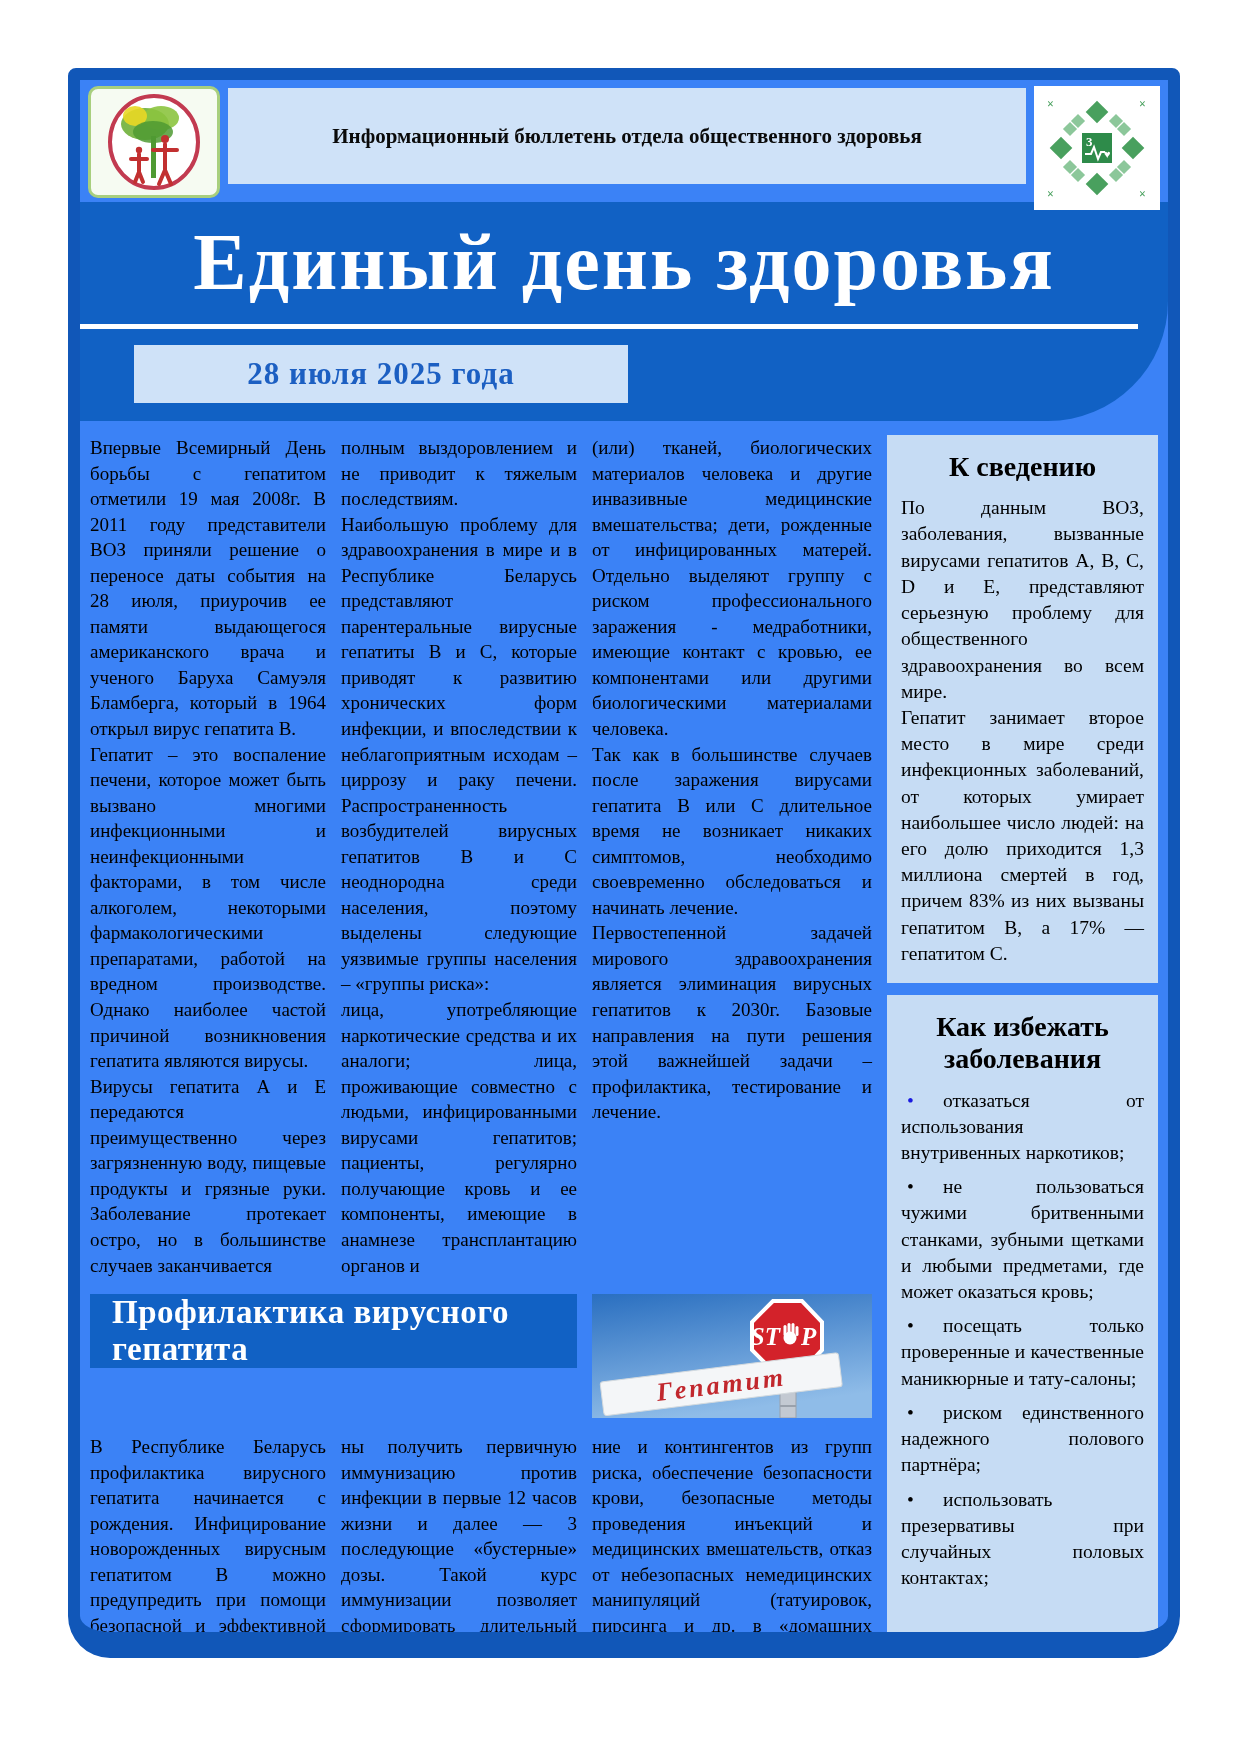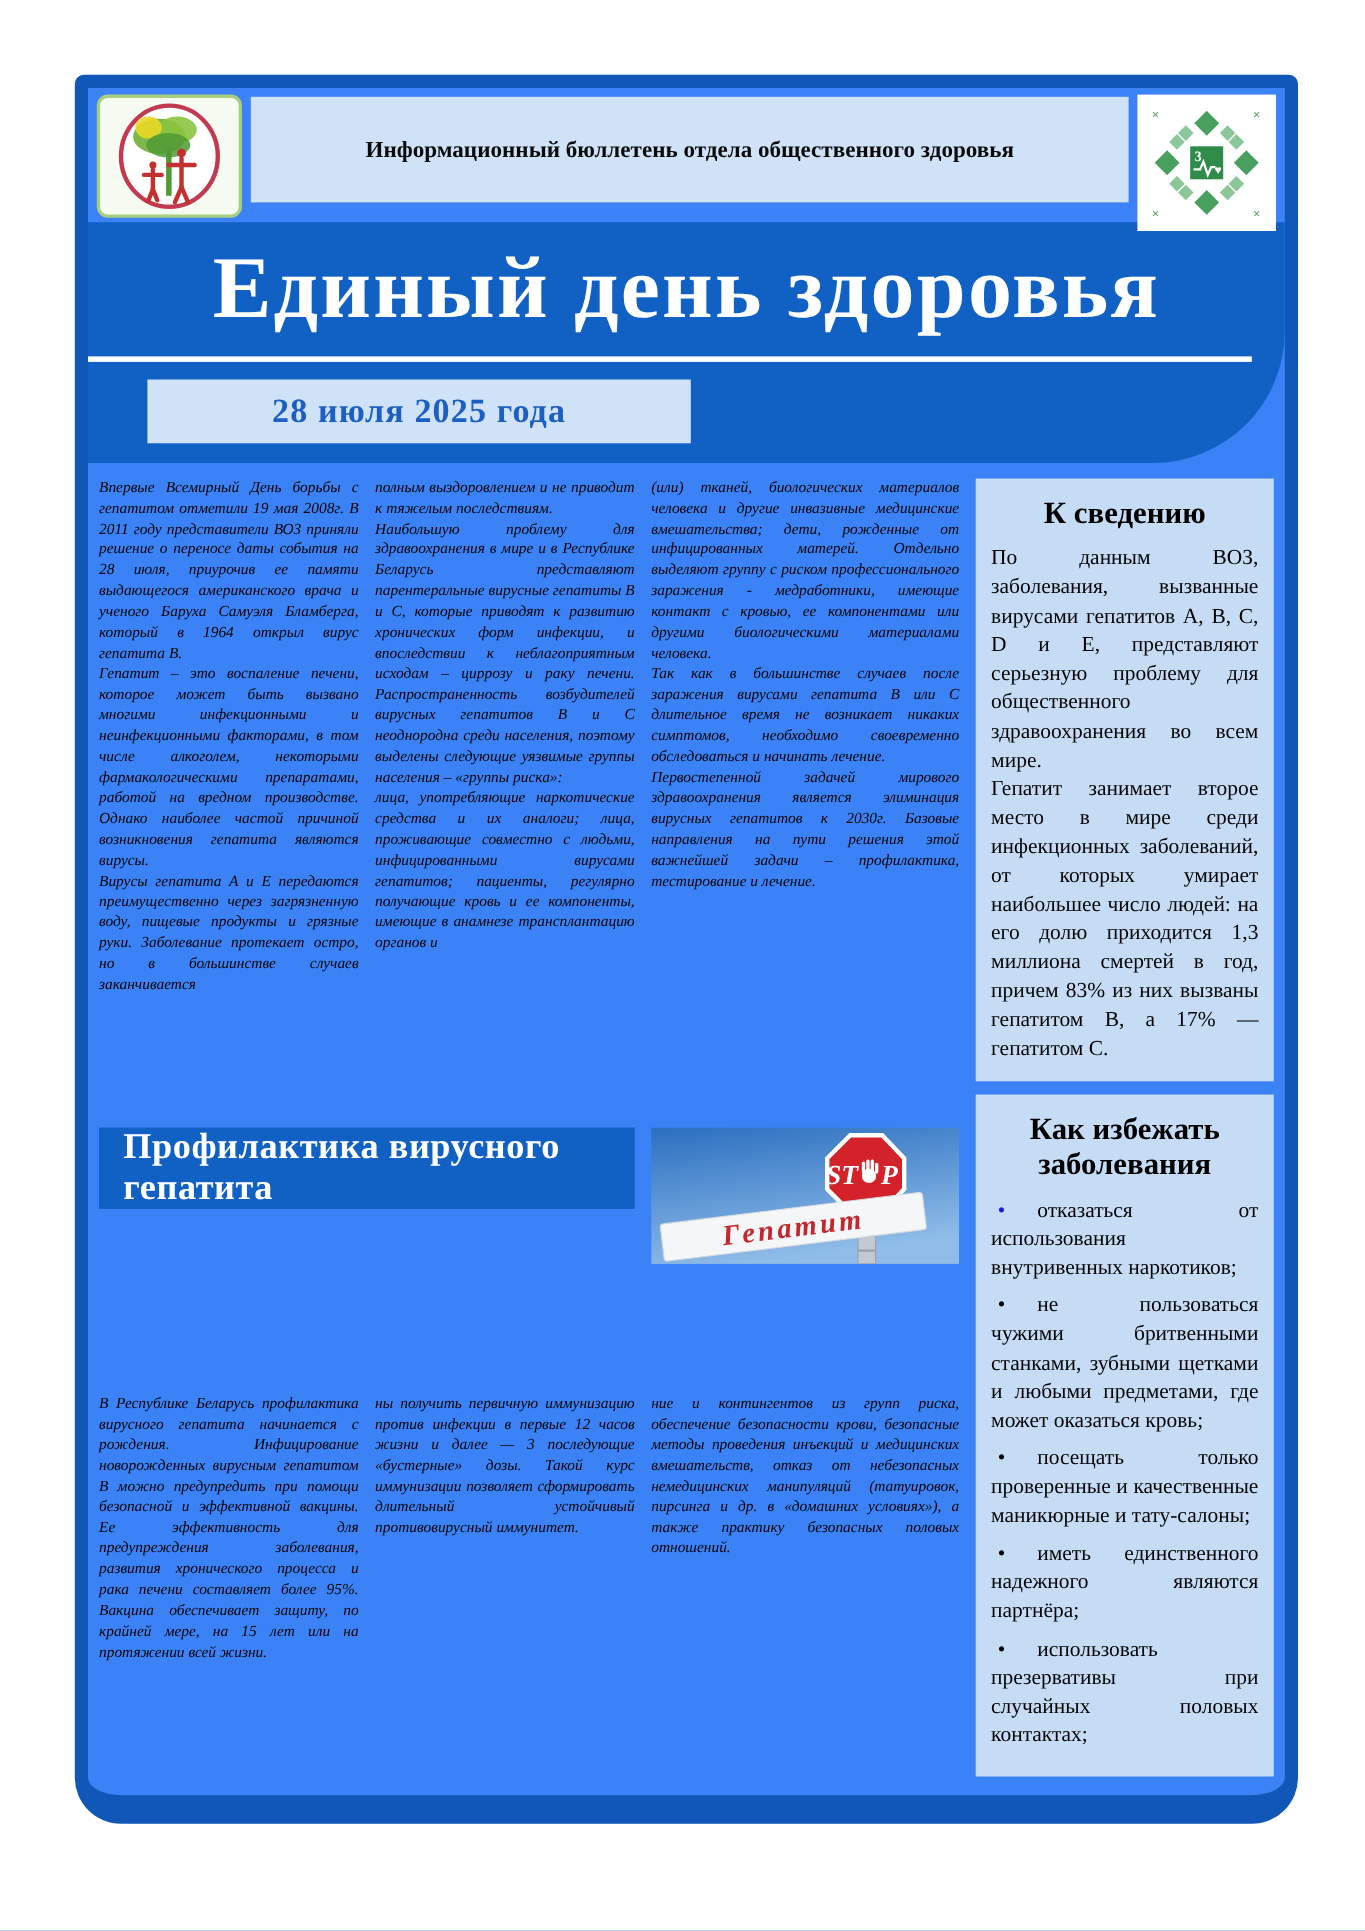--- a/index.html
+++ b/index.html
@@ -60,21 +60,21 @@
     display: flex; align-items: center; justify-content: center;
   }
   .section-band span { color: #fff; font-weight: bold; font-size: 43px; letter-spacing: 1px; }
   
   .content {
     display: grid;
     grid-template-columns: 236px 236px 280px 1fr;
     column-gap: 15px; row-gap: 16px;
     margin: 14px 10px 0 10px;
   }
-  .col { font-size: 14px; line-height: 1.345; text-align: justify; color:#000;font-style:italic; }
+  .col { font-size: 19px; line-height: 1.345; text-align: justify; color:#000; }
   .col p { margin: 0; }
   .sidebar { grid-column: 4; grid-row: 1 / span 3; display: flex; flex-direction: column; gap: 12px; }
   .side-box { background: #c6dcf4; padding: 12px 14px 16px 14px; font-size: 19.5px; line-height: 1.345; text-align: justify; }
   .side-box h3 { text-align: center; font-size: 28px; font-weight: bold; margin: 4px 0 12px 0; line-height: 1.15; color:#000; }
   .side-box p { margin: 0; }
   .avoid-box { flex: 1 1 auto; }
   .avoid-box ul { list-style: none; }
   .avoid-box li { margin: 8px 0; }
   .avoid-box li::before { content: "•"; display: inline-block; width: 36px; padding-left: 6px; color: #000; }
   .avoid-box li:first-child::before { color: #1a1ae0; }
@@ -229,21 +229,21 @@
           <h3>К сведению</h3>
           <p>По данным ВОЗ, заболевания, вызванные вирусами гепатитов А, В, С, D и Е, представляют серьезную проблему для общественного здравоохранения во всем мире.</p>
           <p>Гепатит занимает второе место в мире среди инфекционных заболеваний, от которых умирает наибольшее число людей: на его долю приходится 1,3 миллиона смертей в год, причем 83% из них вызваны гепатитом В, а 17% — гепатитом С.</p>
         </div>
         <div class="side-box avoid-box">
           <h3>Как избежать заболевания</h3>
           <ul>
             <li>отказаться от использования внутривенных наркотиков;</li>
             <li>не пользоваться чужими бритвенными станками, зубными щетками и любыми предметами, где может оказаться кровь;</li>
             <li>посещать только проверенные и качественные маникюрные и тату-салоны;</li>
-            <li>иметь единственного надежного являются партнёра;</li>
+            <li>риском единственного надежного полового партнёра;</li>
             <li>использовать презервативы при случайных половых контактах;</li>
 
           </ul>
         </div>
       </aside>
 
     </div>
   </div>
 </div>
 

